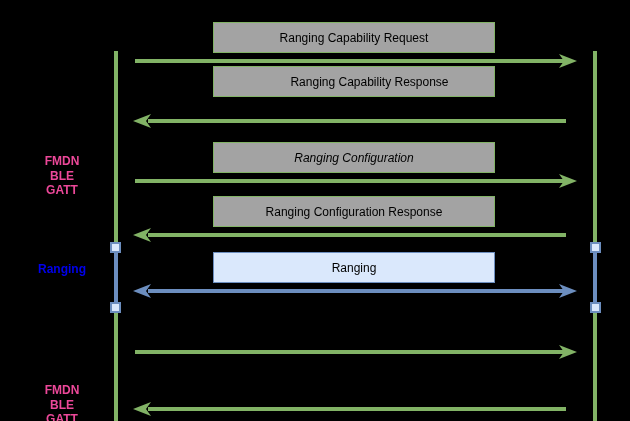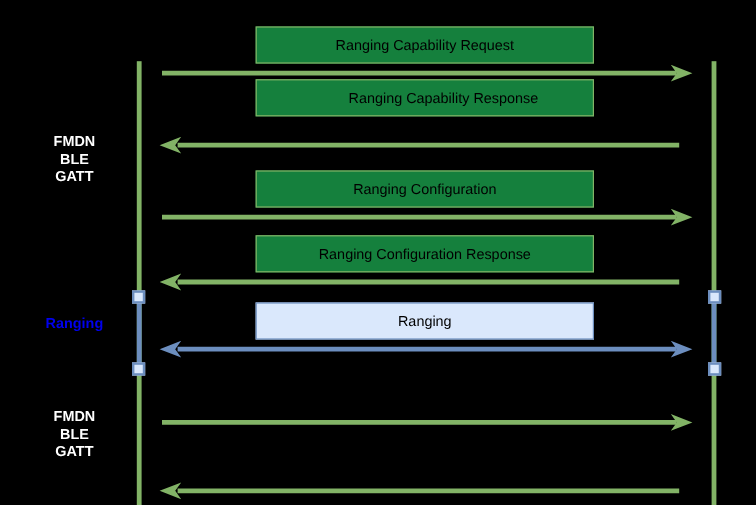--- a/index.html
+++ b/index.html
@@ -29,40 +29,40 @@
     z-index:3;
   }
   .sq-l{left:110px;}
   .sq-r{left:590px;}
   .sq-top{top:242px;}
   .sq-bot{top:302px;}
   
   .msg-box{
     position:absolute;left:213px;width:282px;height:31px;
     box-sizing:border-box;
-    background:#15803d;border:1.5px solid #82b366;
+    background:#a3a3a3;border:1.5px solid #82b366;
     display:flex;align-items:center;justify-content:center;
     font-size:12px;color:#000000;
     z-index:4;
   }
   .msg-box.blue{background:#dae8fc;border-color:#6c8ebf;}
   
   .arrow{position:absolute;left:130px;width:452px;height:18px;z-index:1;}
   .arrow line{stroke-width:4;fill:none;}
   .arrow.green line{stroke:#82b366;}
   .arrow.green polygon{fill:#82b366;}
   .arrow.blue line{stroke:#6c8ebf;}
   .arrow.blue polygon{fill:#6c8ebf;}
   
   .side-label{
     position:absolute;width:90px;text-align:center;
     font-size:12px;font-weight:bold;line-height:14.5px;
     white-space:pre-line;
   }
-  .side-label.green{color:#ffffff;}
+  .side-label.green{color:#ec4899;margin-top:43px;}
   .side-label.blue{color:#0000ee;}
 </style>
 </head>
 <body>
 
 <div class="stage">
 
   <div class="lifeline left"></div>
   <div class="lifeline right"></div>
   <div class="lifeline-blue-segment left"></div>
@@ -86,21 +86,21 @@
     <line x1="5" y1="9" x2="434" y2="9"></line>
     <polygon points="447,9 429,2 434,9 429,16"></polygon>
   </svg>
 
   <div class="msg-box" style="top:66px;padding-left:31px;">Ranging Capability Response</div>
   <svg class="arrow green" style="top:112px;" width="452" height="18" viewBox="0 0 452 18">
     <line x1="18" y1="9" x2="436" y2="9"></line>
     <polygon points="3,9 21,2 16,9 21,16"></polygon>
   </svg>
 
-  <div class="msg-box" style="top:142px;">Ranging Configuration</div>
+  <div class="msg-box" style="top:142px;font-style:italic;">Ranging Configuration</div>
   <svg class="arrow green" style="top:172px;" width="452" height="18" viewBox="0 0 452 18">
     <line x1="5" y1="9" x2="434" y2="9"></line>
     <polygon points="447,9 429,2 434,9 429,16"></polygon>
   </svg>
 
   <div class="msg-box" style="top:196px;">Ranging Configuration Response</div>
   <svg class="arrow green" style="top:226px;" width="452" height="18" viewBox="0 0 452 18">
     <line x1="18" y1="9" x2="436" y2="9"></line>
     <polygon points="3,9 21,2 16,9 21,16"></polygon>
   </svg>

